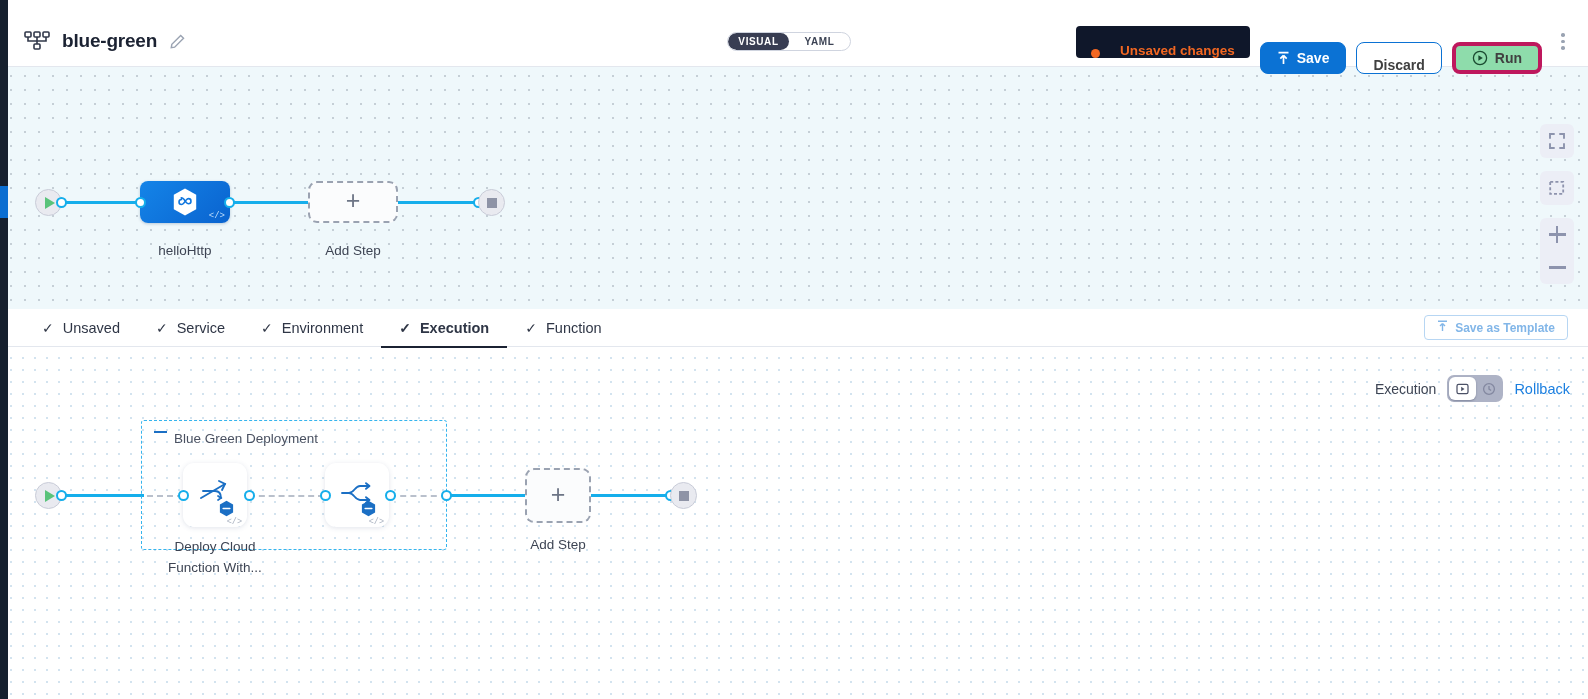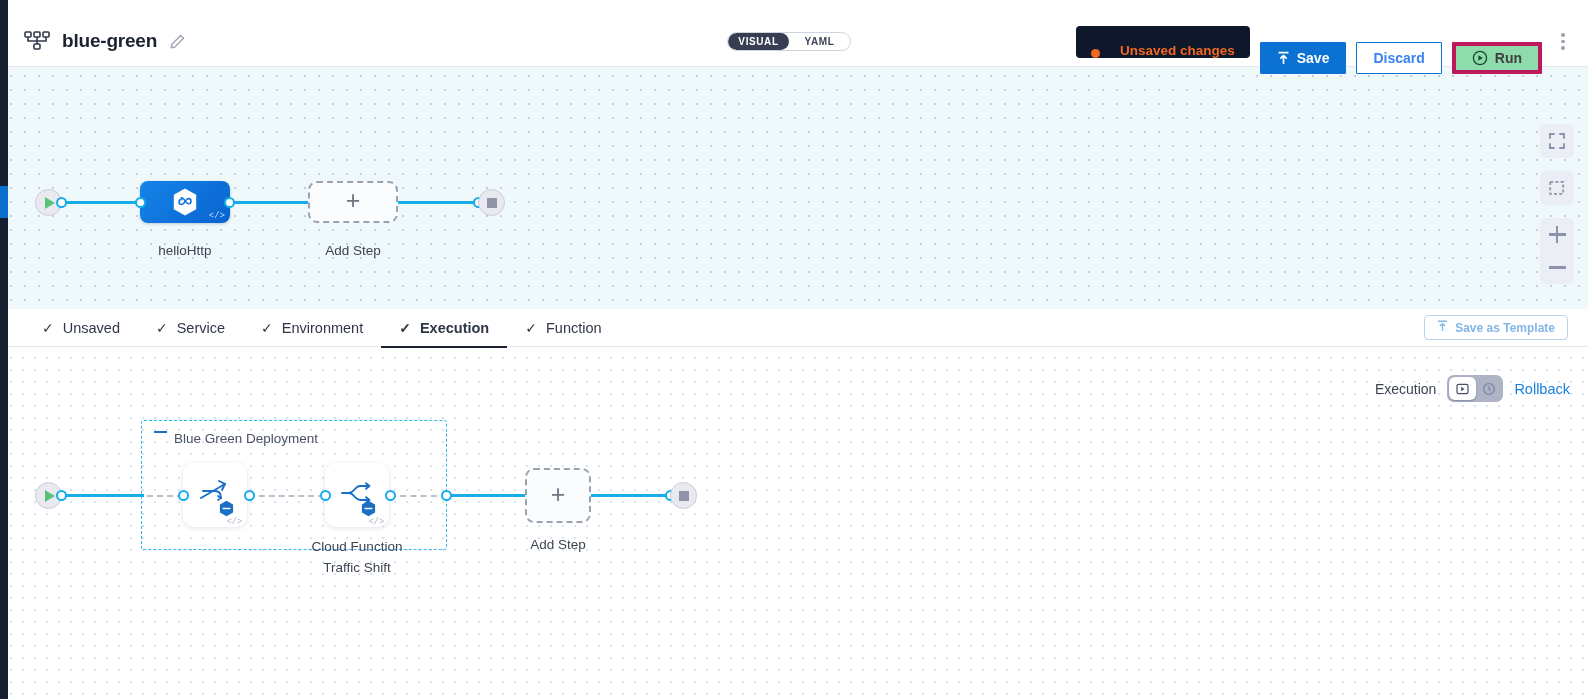--- a/index.html
+++ b/index.html
@@ -55,25 +55,25 @@
     display: flex; align-items: center; gap: 10px;
   }
   .unsaved-pill {
     display: flex; align-items: flex-end; gap: 20px;
     height: 32px; padding: 0 15px; border-radius: 4px;
     background: #0f172a; color: #f26722; font-size: 13.5px; font-weight: bold;
   }
   .dot-orange { width: 9px; height: 9px; border-radius: 50%; background: #f26722; display:block; }
   .btn {
     height: 32px; display: flex; align-items: center; gap: 7px;
-    padding: 0 16px; border-radius: 1px; font-size: 14px; font-weight: bold;
+    padding: 0 16px; border-radius: 8px; font-size: 14px; font-weight: bold;
     cursor: pointer; white-space: nowrap; margin-top: 33px;
   }
   .btn-save { background: #0b72d4; color: #ffffff; border: 1px solid #0b72d4; }
-  .btn-discard { background: #ffffff; color: #3b82f6; border: 1px solid #0b72d4; }
+  .btn-discard { background: #ffffff; color: #404040; border: 1px solid #0b72d4; align-items: flex-end; }
   .btn-run { background: #8edcab; color: #404040; border: 4px solid #be185d; }
   .btn svg { display: block; }
   .kebab {
     width: 22px; height: 32px; display: flex; flex-direction: column;
     align-items: center; justify-content: center; gap: 3px; cursor: pointer;
   }
   .kebab i { width: 3.5px; height: 3.5px; border-radius: 50%; background: #9aa3b2; display: block; }
 
   
   .stage-canvas {
@@ -406,20 +406,24 @@
       <span class="step-badge">
         <svg width="17" height="17" viewBox="0 0 17 17">
           <path d="M8.5 .8l6.6 3.8v7.8L8.5 16.2 1.9 12.4V4.6z" fill="#1b6fc4"></path>
           <path d="M5.2 8.5h6.6" stroke="#ffffff" stroke-width="1.6" stroke-linecap="round"></path>
         </svg>
       </span>
       <span class="step-code">&lt;/&gt;</span>
     </div>
     <div class="port" style="left:178px; top:143px;"></div>
     <div class="port" style="left:244px; top:143px;"></div>
+    <div class="node-caption" style="left:145px; top:190px;">
+      <div>Deploy Cloud</div>
+      <div>Function With...</div>
+    </div>
 
     <div class="step-node" style="left:325px; top:116px;">
       <span>
         <svg width="36" height="30" viewBox="0 0 36 30" fill="none" stroke="#1b6fc4" stroke-width="1.9" stroke-linecap="round" stroke-linejoin="round">
           <path d="M3 15h7"></path>
           <path d="M10 15c5 0 6-7 11-7h9"></path>
           <path d="M10 15c5 0 6 7 11 7h9"></path>
           <path d="M27 5.2L30.5 8 27 10.8"></path>
           <path d="M27 19.2L30.5 22 27 24.8"></path>
         </svg>
@@ -427,24 +431,20 @@
       <span class="step-badge">
         <svg width="17" height="17" viewBox="0 0 17 17">
           <path d="M8.5 .8l6.6 3.8v7.8L8.5 16.2 1.9 12.4V4.6z" fill="#1b6fc4"></path>
           <path d="M5.2 8.5h6.6" stroke="#ffffff" stroke-width="1.6" stroke-linecap="round"></path>
         </svg>
       </span>
       <span class="step-code">&lt;/&gt;</span>
     </div>
     <div class="port" style="left:320px; top:143px;"></div>
     <div class="port" style="left:385px; top:143px;"></div>
-    <div class="node-caption" style="left:287px; top:190px;">
-      <div>Cloud Function</div>
-      <div>Traffic Shift</div>
-    </div>
 
     <div class="port" style="left:441px; top:143px;"></div>
 
     <div class="add-node" style="left:525px; top:121px; width:66px; height:55px;">
       <span class="plus">+</span>
     </div>
     <div class="node-caption" style="left:488px; top:188px;">Add Step</div>
 
     <div class="port" style="left:665px; top:143px;"></div>
     <div class="term-node" style="left:670px; top:135px;">

